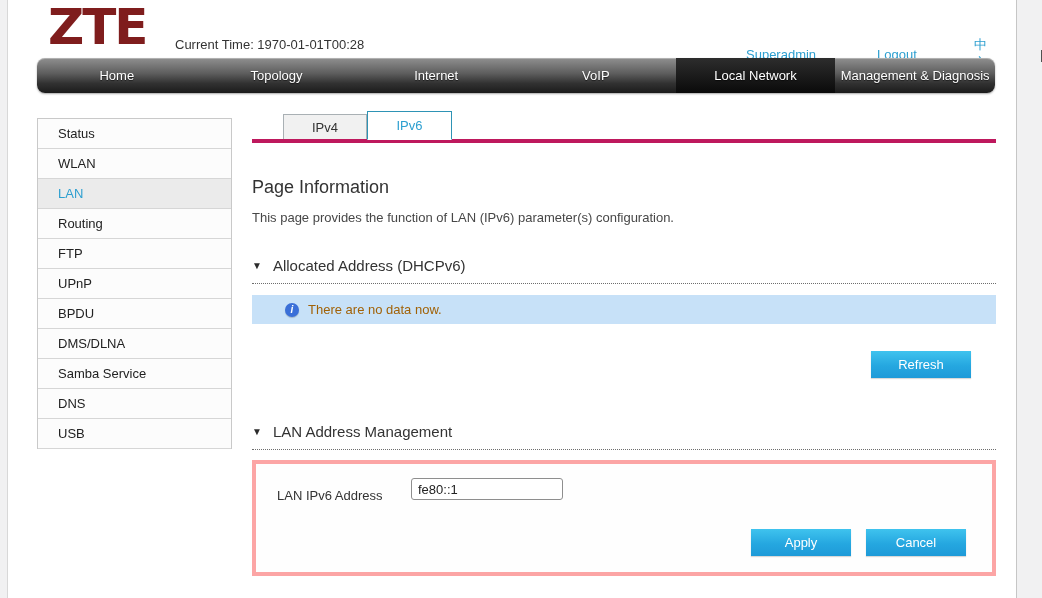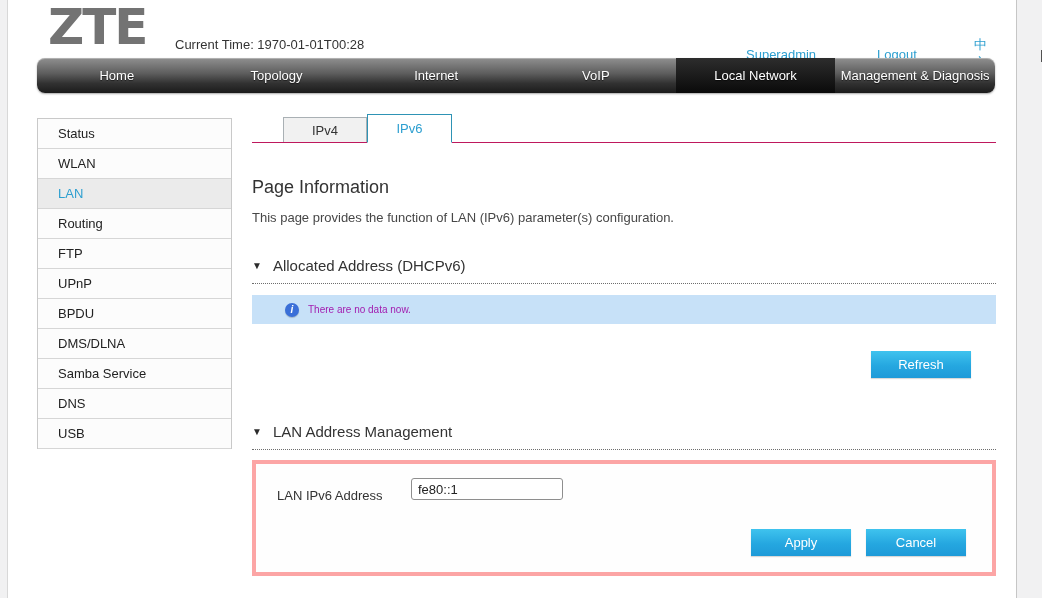--- a/index.html
+++ b/index.html
@@ -18,21 +18,21 @@
   }
   .edge-right {
     position:absolute; right:0; top:0; bottom:0; width:26px;
     background:#f1f1f2; border-left:1px solid #c6c6c6;
   }
 
   
   .logo {
     position:absolute; left:48px; top:2px;
     font-size:50px; font-weight:bold; letter-spacing:-2px;
-    color:#737373; line-height:50px;
+    color:#7f1d1d; line-height:50px;
     font-family:"DejaVu Sans", sans-serif;
   }
   .time {
     position:absolute; left:175px; top:37px;
     font-size:13px; color:#333;
   }
   .header-links {
     position:absolute; left:746px; top:36px;
     display:flex; align-items:center; font-size:13px;gap:45px;
   }
@@ -70,21 +70,21 @@
     border-bottom:1px solid #d6d6d6; background:#fcfcfc;
   }
   .side-item.active { background:#ebebeb; color:#2d9fd0; }
 
   
   .main { position:absolute; left:252px; top:110px; width:744px; }
 
   .tabs {
     position:relative; display:flex; align-items:flex-end;
     height:33px; padding-left:31px;
-    border-bottom:1px solid #be185d;
+    border-bottom:4px solid #be185d;
   }
   .tab {
     width:84px; height:25px; display:flex; align-items:center; justify-content:center;
     font-size:13px; color:#333; cursor:pointer;
     background:#f1f1f1; border:1px solid #a9b0b4; border-bottom:none;
   }
   .tab.active {
     width:85px; height:29px; background:#fff;
     border:1px solid #2e93b5; border-bottom:1px solid #fff;
     margin-bottom:-1px; color:#2d9fd0; z-index:2;
@@ -105,21 +105,21 @@
     margin-top:11px; height:29px; background:#c7e1f8;
     display:flex; align-items:center; padding-left:33px;
   }
   .info-icon {
     width:14px; height:14px; border-radius:50%;
     background:#3a6fd8; color:#fff; flex:0 0 14px;
     font-size:10px; font-weight:bold; font-style:italic;
     display:flex; align-items:center; justify-content:center;
     box-shadow:0 1px 1px rgba(0,0,0,.2);
   }
-  .info-text { margin-left:9px; font-size:10px; color:#a21caf; }
+  .info-text { margin-left:9px; font-size:13px; color:#a16207; }
 
   .refresh-row {
     margin-top:27px; display:flex; justify-content:flex-end; padding-right:25px;
   }
   .btn {
     width:100px; height:27px; border:none; border-radius:0;
     background:linear-gradient(180deg,#3fc3ee 0%,#25a7e0 55%,#1e9ad8 100%);
     color:#fff; font-size:13px; cursor:pointer;
     font-family:"Liberation Sans", sans-serif;
     box-shadow:0 1px 1px rgba(0,0,0,.15);

